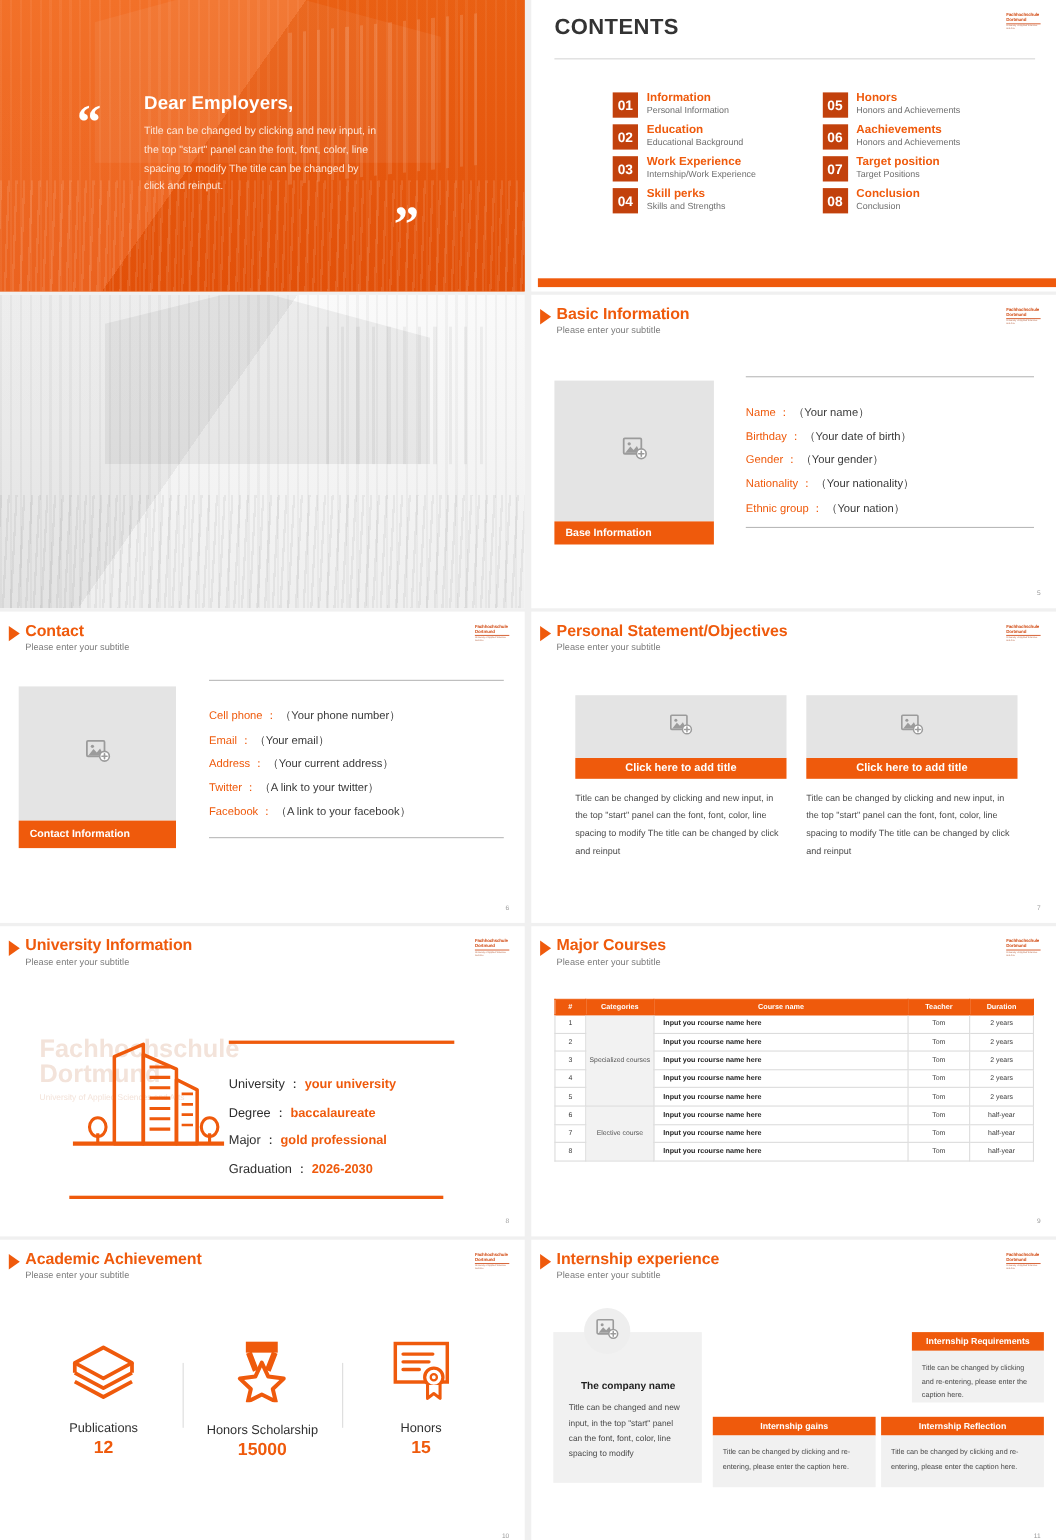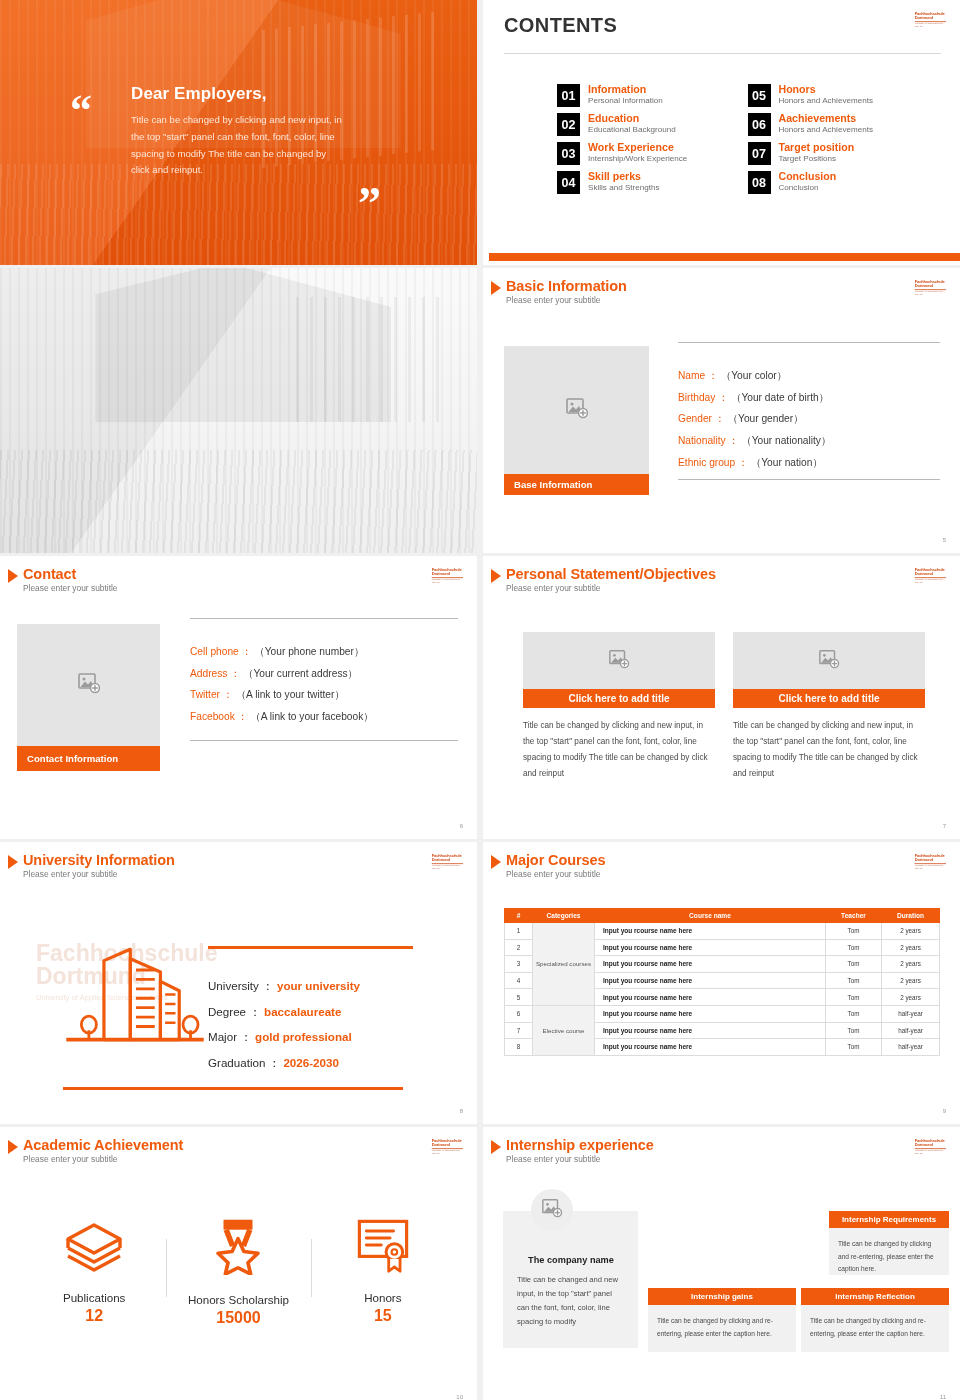--- a/index.html
+++ b/index.html
@@ -107,21 +107,21 @@
     position: absolute; left: 21px; right: 19px; top: 53px;
     height: 1px; background: #d6d6d6;
   }
   .contents-grid {
     position: absolute; left: 74px; top: 84px; right: 28px;
     display: grid; grid-template-columns: 1fr 1fr; gap: 6px 6px;
   }
   .toc-item { display: flex; align-items: flex-start; }
   .toc-num {
     width: 23px; height: 23px; flex: 0 0 23px;
-    background: #000000; color: #fff;
+    background: #c2410c; color: #fff;
     font-size: 12.5px; font-weight: bold;
     display: flex; align-items: center; justify-content: center;
     margin-right: 8px;
   }
   .toc-t { color: #ef5a0c; font-size: 10.6px; font-weight: bold; line-height: 1.12; }
   .toc-s { color: #6e6e6e; font-size: 8.1px; line-height: 1.3; margin-top: 0px; }
   .contents-bottombar {
     position: absolute; left: 6px; right: 0px; bottom: 4px;
     height: 8px; background: #ef5a0c;
   }
@@ -395,21 +395,21 @@
           </svg>
       </span>
     </div>
     <div class="cap-bar" style="position:absolute;left:21px;top:206px;width:145px;height:21px;">Base Information</div>
 
     <div class="kv-wrap" style="left:195px;top:74px;width:262px;">
       <div class="kv-rule"></div>
       <div style="padding-top:22px;">
         <div class="kv-line">
           <span class="kv-k">Name ：</span>
-          <span class="kv-v">（Your color）</span>
+          <span class="kv-v">（Your name）</span>
         </div>
         <div class="kv-line">
           <span class="kv-k">Birthday ：</span>
           <span class="kv-v">（Your date of birth）</span>
         </div>
         <div class="kv-line">
           <span class="kv-k">Gender ：</span>
           <span class="kv-v">（Your gender）</span>
         </div>
         <div class="kv-line">
@@ -449,20 +449,24 @@
       </span>
     </div>
     <div class="cap-bar" style="position:absolute;left:17px;top:190px;width:143px;height:25px;">Contact Information</div>
 
     <div class="kv-wrap" style="left:190px;top:62px;width:268px;">
       <div class="kv-rule"></div>
       <div style="padding-top:22px;">
         <div class="kv-line">
           <span class="kv-k">Cell phone ：</span>
           <span class="kv-v">（Your phone number）</span>
+        </div>
+        <div class="kv-line">
+          <span class="kv-k">Email ：</span>
+          <span class="kv-v">（Your email）</span>
         </div>
         <div class="kv-line">
           <span class="kv-k">Address ：</span>
           <span class="kv-v">（Your current address）</span>
         </div>
         <div class="kv-line">
           <span class="kv-k">Twitter ：</span>
           <span class="kv-v">（A link to your twitter）</span>
         </div>
         <div class="kv-line">

